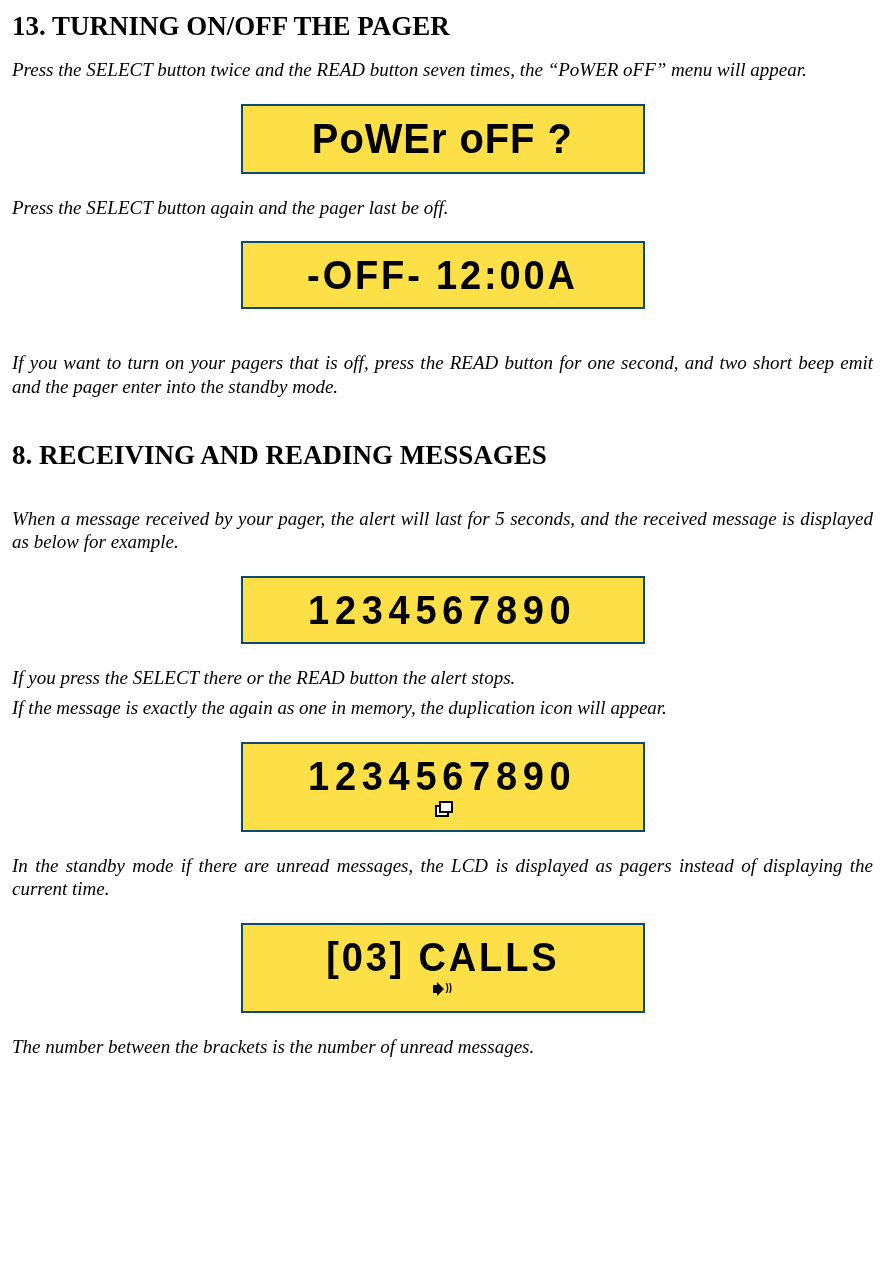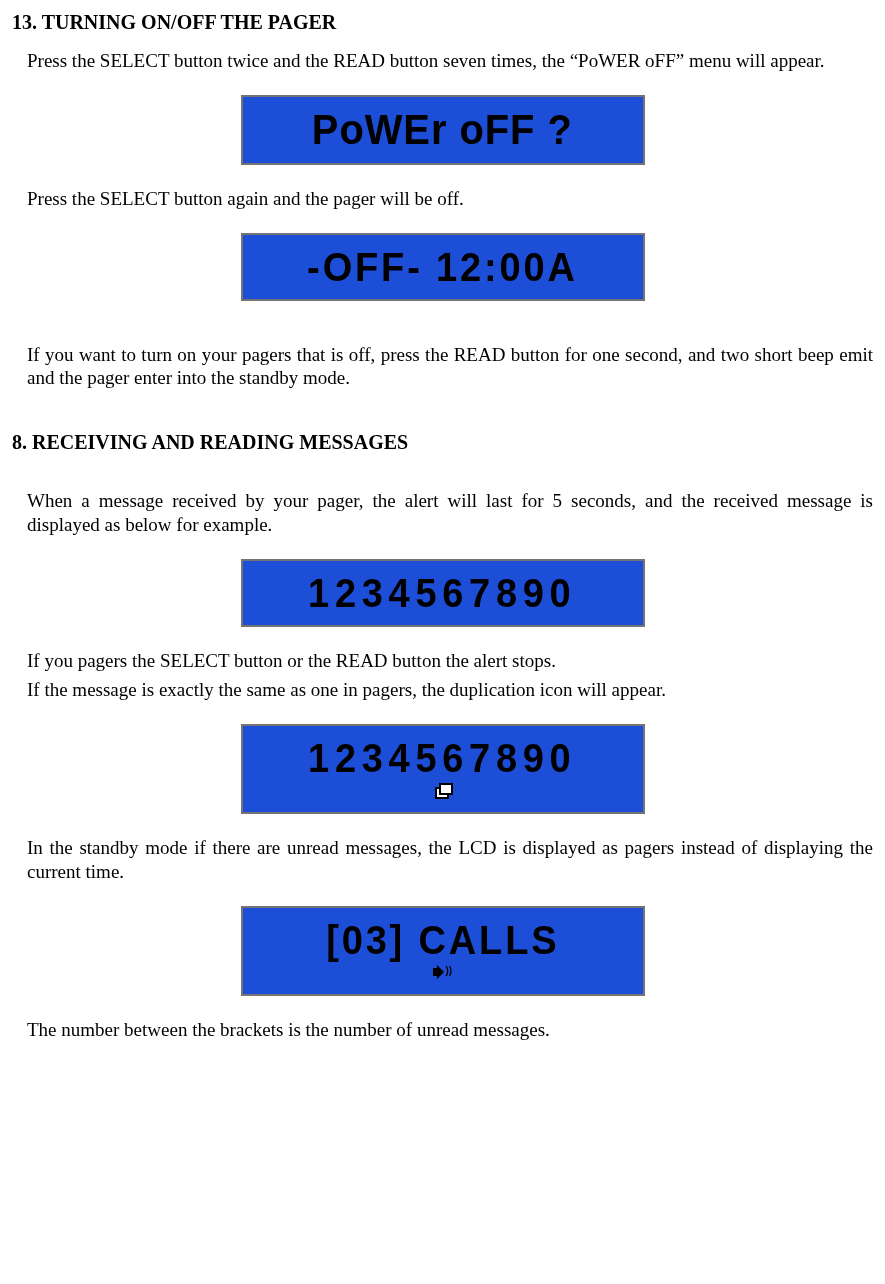--- a/index.html
+++ b/index.html
@@ -5,39 +5,40 @@
   body {
     font-family: "Times New Roman", Times, serif;
     font-size: 19px;
     margin: 0;
     padding: 0 12px 30px 12px;
     width: 861px;
     color: #000;
     line-height: 1.25;
   }
   h2.section-title {
-    font-size: 20px;
+    font-size: 27px;
     font-weight: bold;
     margin: 10px 0 14px 0;
   }
   p.body {
-    margin: 6px 0 16px 15px;
+    margin: 6px 0 16px 0;
     text-align: justify;
+    font-style: italic;
   }
   .lcd-wrap {
     text-align: center;
     margin: 22px 0 22px 0;
   }
   .lcd {
     display: inline-block;
-    border: 2px solid #737373;
+    border: 2px solid #0c4a6e;
     padding: 12px 20px;
     min-width: 360px;
     text-align: center;
-    background: #1d4ed8;
+    background: #fde047;
   }
   .lcd-text {
     font-family: "Arial Black", Arial, sans-serif;
     font-size: 40px;
     letter-spacing: 3px;
     font-weight: 900;
     line-height: 1;
     transform: scaleX(0.95);
     display: inline-block;
   }
@@ -98,21 +99,21 @@
 <h2 class="section-title">13. TURNING ON/OFF  THE PAGER</h2>
 
 <p class="body">Press the SELECT button twice and the READ button seven times, the “PoWER oFF” menu will appear.</p>
 
 <div class="lcd-wrap">
   <div class="lcd">
     <span class="lcd-text wide">PoWEr  oFF ?</span>
   </div>
 </div>
 
-<p class="body">Press the SELECT button again and the pager will be off.</p>
+<p class="body">Press the SELECT button again and the pager last be off.</p>
 
 <div class="lcd-wrap">
   <div class="lcd">
     <span class="lcd-text">-OFF-   12:00A</span>
   </div>
 </div>
 
 <div class="gap"></div>
 <p class="body">If you want to turn on your pagers that is off, press the READ button for one second, and two short beep emit and the pager enter into the standby mode.</p>
 
@@ -121,22 +122,22 @@
 
 <div class="gap"></div>
 <p class="body">When a message received by your pager, the alert will last for 5 seconds, and the received message is displayed as below for example.</p>
 
 <div class="lcd-wrap">
   <div class="lcd">
     <span class="lcd-text narrow">1234567890</span>
   </div>
 </div>
 
-<p class="body" style="margin-bottom:2px;">If you pagers the SELECT button or the READ button the alert stops.</p>
-<p class="body">If the message is exactly the same as one in pagers, the duplication icon will appear.</p>
+<p class="body" style="margin-bottom:2px;">If you press the SELECT there or the READ button the alert stops.</p>
+<p class="body">If the message is exactly the again as one in memory, the duplication icon will appear.</p>
 
 <div class="lcd-wrap">
   <div class="lcd">
     <span class="lcd-text narrow">1234567890</span>
     <div class="lcd-icon-row">
       <span class="dup-icon"></span>
     </div>
   </div>
 </div>
 

